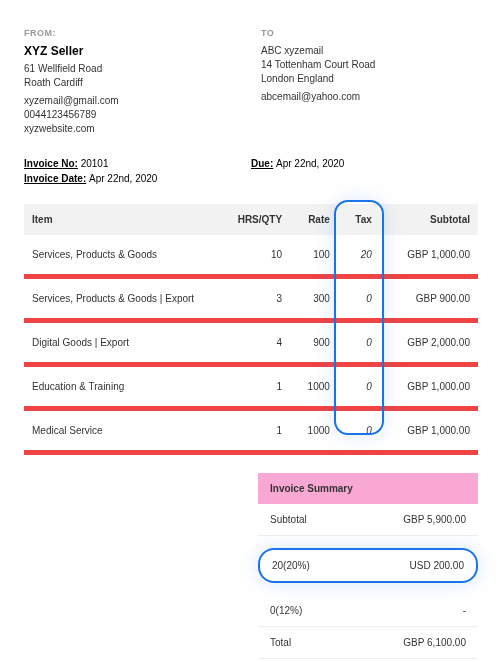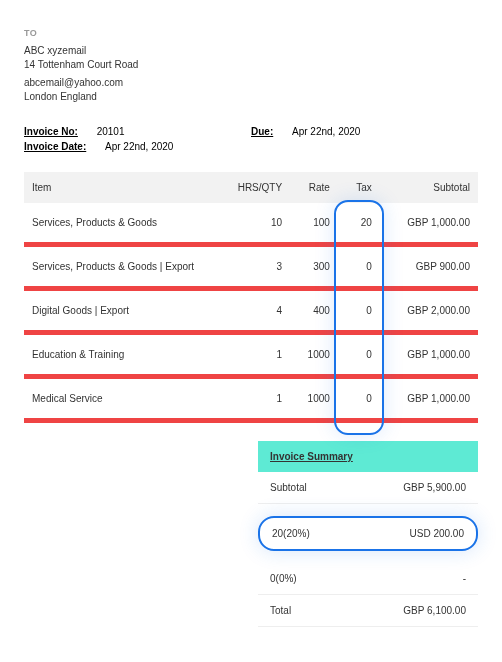--- a/index.html
+++ b/index.html
@@ -15,89 +15,97 @@
   }
   .header { display: flex; gap: 20px; }
   .col { flex: 1; }
   .label-sm { font-size: 9px; font-weight: 700; color: #999; letter-spacing: 0.5px; margin-bottom: 6px; }
   .party-name { font-size: 12px; font-weight: 700; margin-bottom: 4px; color: #000; }
   .party-line { font-size: 10px; color: #333; line-height: 1.4; }
   .meta { display: flex; margin-top: 20px; }
   .meta .col { flex: 1; }
   .meta-row { font-size: 10px; color: #000; line-height: 1.5; }
   .meta-label { font-weight: 700; display: inline-block; text-decoration: underline; }
-  .meta-val { display: inline-block; margin-left: 16px; }
+  .meta-val { display: inline-block; margin-left: 0; }
   table.items {
     width: 100%;
     border-collapse: collapse;
     margin-top: 18px;
     font-size: 10px;
   }
   table.items thead th {
     background: #f2f2f2;
-    font-weight: 400;
+    font-weight: 700;
     color: #333;
     padding: 10px 8px;
     text-align: right;
   }
   table.items thead th:first-child { text-align: left; }
   table.items tbody td {
     padding: 14px 8px;
     border-bottom: 5px solid #ef4444;
     text-align: right;
     color: #333;
     vertical-align: middle;
   }
   table.items tbody td:first-child { text-align: left; }
-  .tax-cell { text-align: left; padding-left: 14px !important; vertical-align: top !important; }
+  .tax-cell { text-align: left; padding-left: 14px !important; vertical-align: top !important; font-style: italic; }
   .tax-header { position: relative; }
   .tax-highlight {
     position: absolute;
     border: 2.5px solid #1a73e8;
     border-radius: 14px;
     pointer-events: none;
     box-shadow: 0 0 20px rgba(26,115,232,0.15);
   }
   .summary {
     width: 220px;
     margin-left: auto;
     margin-top: 18px;
     font-size: 10px;
   }
   .summary-title {
-    background: #5eead4;
+    background: #f9a8d4;
     font-weight: 700;
     padding: 10px 12px;
     color: #333;
-    text-decoration: underline;
   }
   .summary-row {
     display: flex;
     justify-content: space-between;
     padding: 10px 12px;
     border-bottom: 1px solid #eee;
     color: #333;
   }
   .summary-row.highlighted {
     border: 2.5px solid #1a73e8;
     border-radius: 16px;
     box-shadow: 0 0 20px rgba(26,115,232,0.18);
     margin: 12px 0;
   }
 </style>
 </head>
 <body>
 
 <div class="header">
   <div class="col">
+    <div class="label-sm">FROM:</div>
+    <div class="party-name">XYZ Seller</div>
+    <div class="party-line">61 Wellfield Road</div>
+    <div class="party-line">Roath Cardiff</div>
+    <div class="party-line" style="margin-top:4px">xyzemail@gmail.com</div>
+    <div class="party-line">0044123456789</div>
+    <div class="party-line">xyzwebsite.com</div>
+  </div>
+  <div class="col">
     <div class="label-sm">TO</div>
     <div class="party-line">ABC xyzemail</div>
     <div class="party-line">14 Tottenham Court Road</div>
+    <div class="party-line">London England</div>
     <div class="party-line" style="margin-top:4px">abcemail@yahoo.com</div>
-    <div class="party-line">London England</div>
   </div>
 </div>
 
 <div class="meta">
   <div class="col">
     <div class="meta-row">
       <span class="meta-label">Invoice No:</span>
       <span class="meta-val">20101</span>
     </div>
     <div class="meta-row">
@@ -134,21 +142,21 @@
       <tr>
         <td>Services, Products &amp; Goods | Export</td>
         <td>3</td>
         <td>300</td>
         <td class="tax-cell">0</td>
         <td>GBP 900.00</td>
       </tr>
       <tr>
         <td>Digital Goods | Export</td>
         <td>4</td>
-        <td>400</td>
+        <td>900</td>
         <td class="tax-cell">0</td>
         <td>GBP 2,000.00</td>
       </tr>
       <tr>
         <td>Education &amp; Training</td>
         <td>1</td>
         <td>1000</td>
         <td class="tax-cell">0</td>
         <td>GBP 1,000.00</td>
       </tr>
@@ -168,20 +176,20 @@
   <div class="summary-title">Invoice Summary</div>
   <div class="summary-row">
     <span>Subtotal</span>
     <span>GBP 5,900.00</span>
   </div>
   <div class="summary-row highlighted">
     <span>20(20%)</span>
     <span>USD 200.00</span>
   </div>
   <div class="summary-row">
-    <span>0(0%)</span>
+    <span>0(12%)</span>
     <span>-</span>
   </div>
   <div class="summary-row">
     <span>Total</span>
     <span>GBP 6,100.00</span>
   </div>
 </div>
 
 </body></html>

